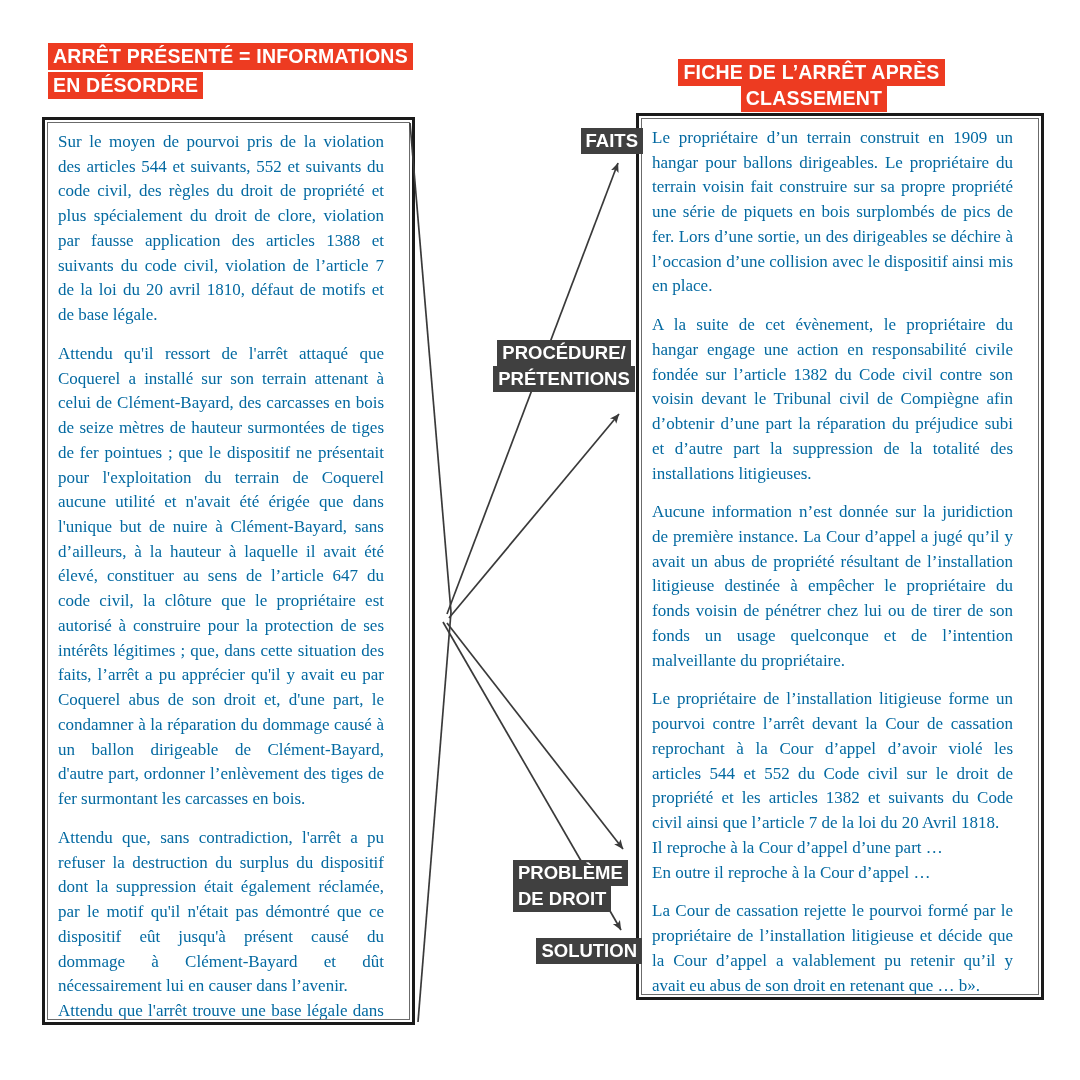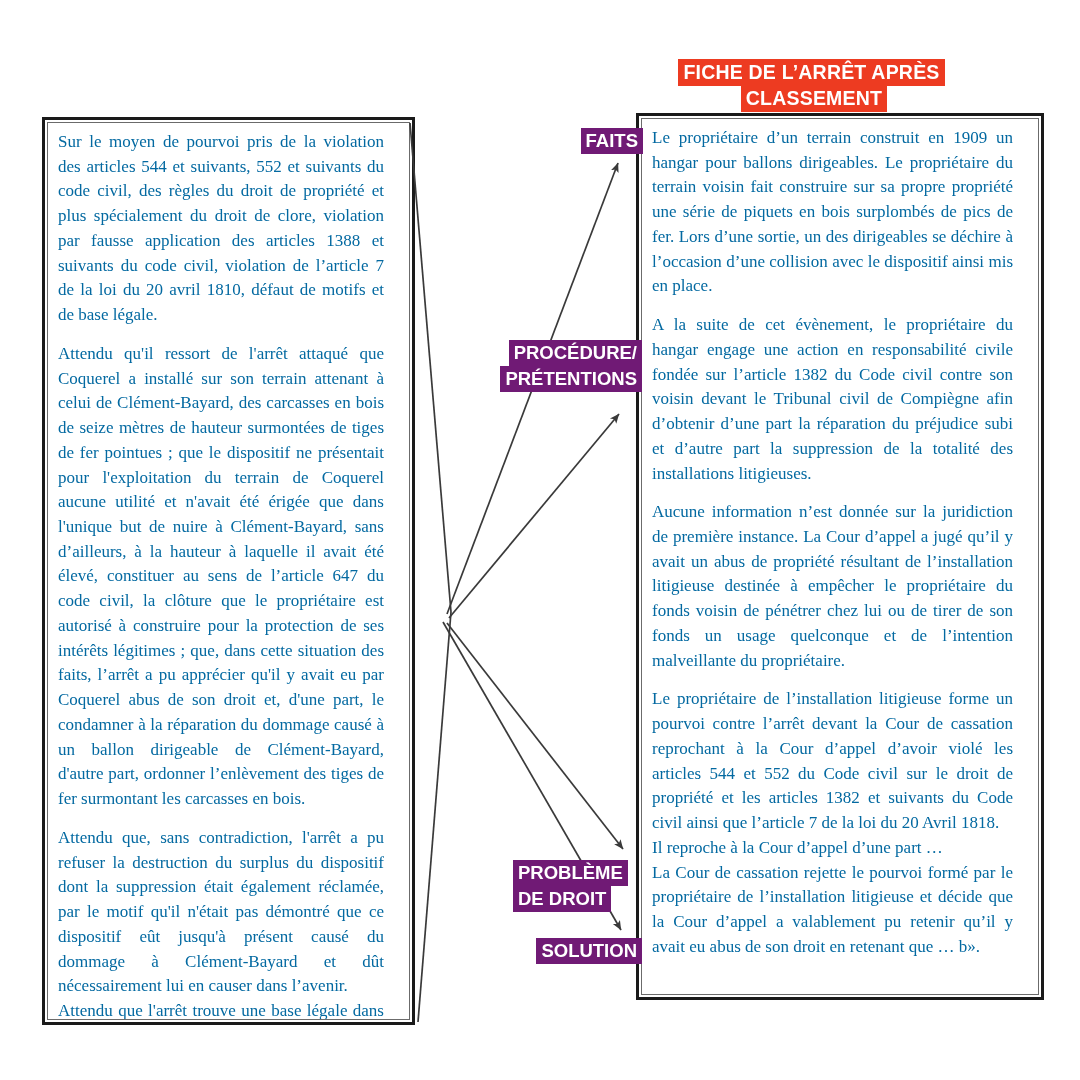--- a/index.html
+++ b/index.html
@@ -101,67 +101,72 @@
   .cat-label {
     position: absolute;
     font-family: "Liberation Sans", sans-serif;
     font-weight: bold;
     font-size: 18.5px;
     line-height: 1.3;
     color: #ffffff;
     z-index: 6;
   }
   .cat-label .hl {
-    background: #701a75;
+    background: #404040;
     padding: 2px 5px 3px 5px;
     display: inline;
     box-decoration-break: clone;
     margin-top: 43px;
     -webkit-box-decoration-break: clone;
   }
   .cat-label .cl-line { display: block; margin-bottom: 2px; }
 
   #label-faits       { left: 563px; top: 129px; text-align: right; width: 80px; }
-  #label-procedure   { left: 486px; top: 341px; text-align: right; width: 156px; }
+  #label-procedure   { left: 486px; top: 341px; text-align: center; width: 156px; }
   #label-probleme    { left: 513px; top: 861px; text-align: left; width: 128px; }
   #label-solution    { left: 534px; top: 939px; text-align: right; width: 108px; }
 
   
   #arrows {
     position: absolute;
     left: 0; top: 0;
     width: 1080px; height: 1080px;
     pointer-events: none;
     z-index: 4;
   }
 </style>
 </head>
 <body>
 
 <div id="stage">
 
+  <div id="header-left" class="header-block">
+    <span class="header-line"><span class="hl">ARRÊT PRÉSENTÉ = INFORMATIONS</span></span>
+    <span class="header-line"><span class="hl">EN DÉSORDRE</span></span>
+  </div>
 
   <div id="header-right" class="header-block">
     <span class="header-line"><span class="hl">FICHE DE L’ARRÊT APRÈS CLASSEMENT</span></span>
   </div>
 
   <div id="box-left" class="doc-box">
     <p>Sur le moyen de pourvoi pris de la violation des articles 544 et suivants, 552 et suivants du code civil, des règles du droit de propriété et plus spécialement du droit de clore, violation par fausse application des articles 1388 et suivants du code civil, violation de l’article 7 de la loi du 20 avril 1810, défaut de motifs et de base légale.</p>
     <p>Attendu qu'il ressort de l'arrêt attaqué que Coquerel a installé sur son terrain attenant à celui de Clément-Bayard, des carcasses en bois de seize mètres de hauteur surmontées de tiges de fer pointues ; que le dispositif ne présentait pour l'exploitation du terrain de Coquerel aucune utilité et n'avait été érigée que dans l'unique but de nuire à Clément-Bayard, sans d’ailleurs, à la hauteur à laquelle il avait été élevé, constituer au sens de l’article 647 du code civil, la clôture que le propriétaire est autorisé à construire pour la protection de ses intérêts légitimes ; que, dans cette situation des faits, l’arrêt a pu apprécier qu'il y avait eu par Coquerel abus de son droit et, d'une part, le condamner à la réparation du dommage causé à un ballon dirigeable de Clément-Bayard, d'autre part, ordonner l’enlèvement des tiges de fer surmontant les carcasses en bois.</p>
     <p class="tight">Attendu que, sans contradiction, l'arrêt a pu refuser la destruction du surplus du dispositif dont la suppression était également réclamée, par le motif qu'il n'était pas démontré que ce dispositif eût jusqu'à présent causé du dommage à Clément-Bayard et dût nécessairement lui en causer dans l’avenir.</p>
     <p>Attendu que l'arrêt trouve une base légale dans ces constatations ; que, dûment motivé, il n'a point, en statuant ainsi qu'il l'a fait, violé ou faussement appliqué les règles de droit ou les textes visés au moyen.</p>
     <p>Par ces motifs, rejette la requête, condamne le demandeur à l’amende.</p>
   </div>
 
   <div id="box-right" class="doc-box">
     <p>Le propriétaire d’un terrain construit en 1909 un hangar pour ballons dirigeables. Le propriétaire du terrain voisin fait construire sur sa propre propriété une série de piquets en bois surplombés de pics de fer. Lors d’une sortie, un des dirigeables se déchire à l’occasion d’une collision avec le dispositif ainsi mis en place.</p>
     <p>A la suite de cet évènement, le propriétaire du hangar engage une action en responsabilité civile fondée sur l’article 1382 du Code civil contre son voisin devant le Tribunal civil de Compiègne afin d’obtenir d’une part la réparation du préjudice subi et d’autre part la suppression de la totalité des installations litigieuses.</p>
     <p>Aucune information n’est donnée sur la juridiction de première instance.  La Cour d’appel a jugé qu’il y avait un abus de propriété résultant de l’installation litigieuse destinée à empêcher le propriétaire du fonds voisin de pénétrer chez lui ou de tirer de son fonds un usage quelconque et de l’intention malveillante du propriétaire.</p>
     <p class="tight">Le propriétaire de l’installation litigieuse forme un pourvoi contre l’arrêt devant la Cour de cassation reprochant à la Cour d’appel d’avoir violé les articles 544 et 552 du Code civil sur le droit de propriété et les articles 1382 et suivants du Code civil ainsi que l’article 7 de la loi du 20 Avril 1818.</p>
     <p class="tight">Il reproche à la Cour d’appel d’une part …</p>
+    <p>En outre il reproche à la Cour d’appel …</p>
     <p>La Cour de cassation rejette le pourvoi formé par le propriétaire de l’installation litigieuse et décide que la Cour d’appel a valablement pu retenir qu’il y avait eu abus de son droit en retenant que … b».</p>
   </div>
 
   <svg id="arrows" viewBox="0 0 1080 1080">
     <defs>
       <marker id="ah" markerWidth="7" markerHeight="7" refX="5.4" refY="3" orient="auto" markerUnits="strokeWidth">
         <path d="M0,0.6 L5.6,3 L0,5.4 L1.3,3 Z" fill="#3a3a3a"></path>
       </marker>
     </defs>
 

